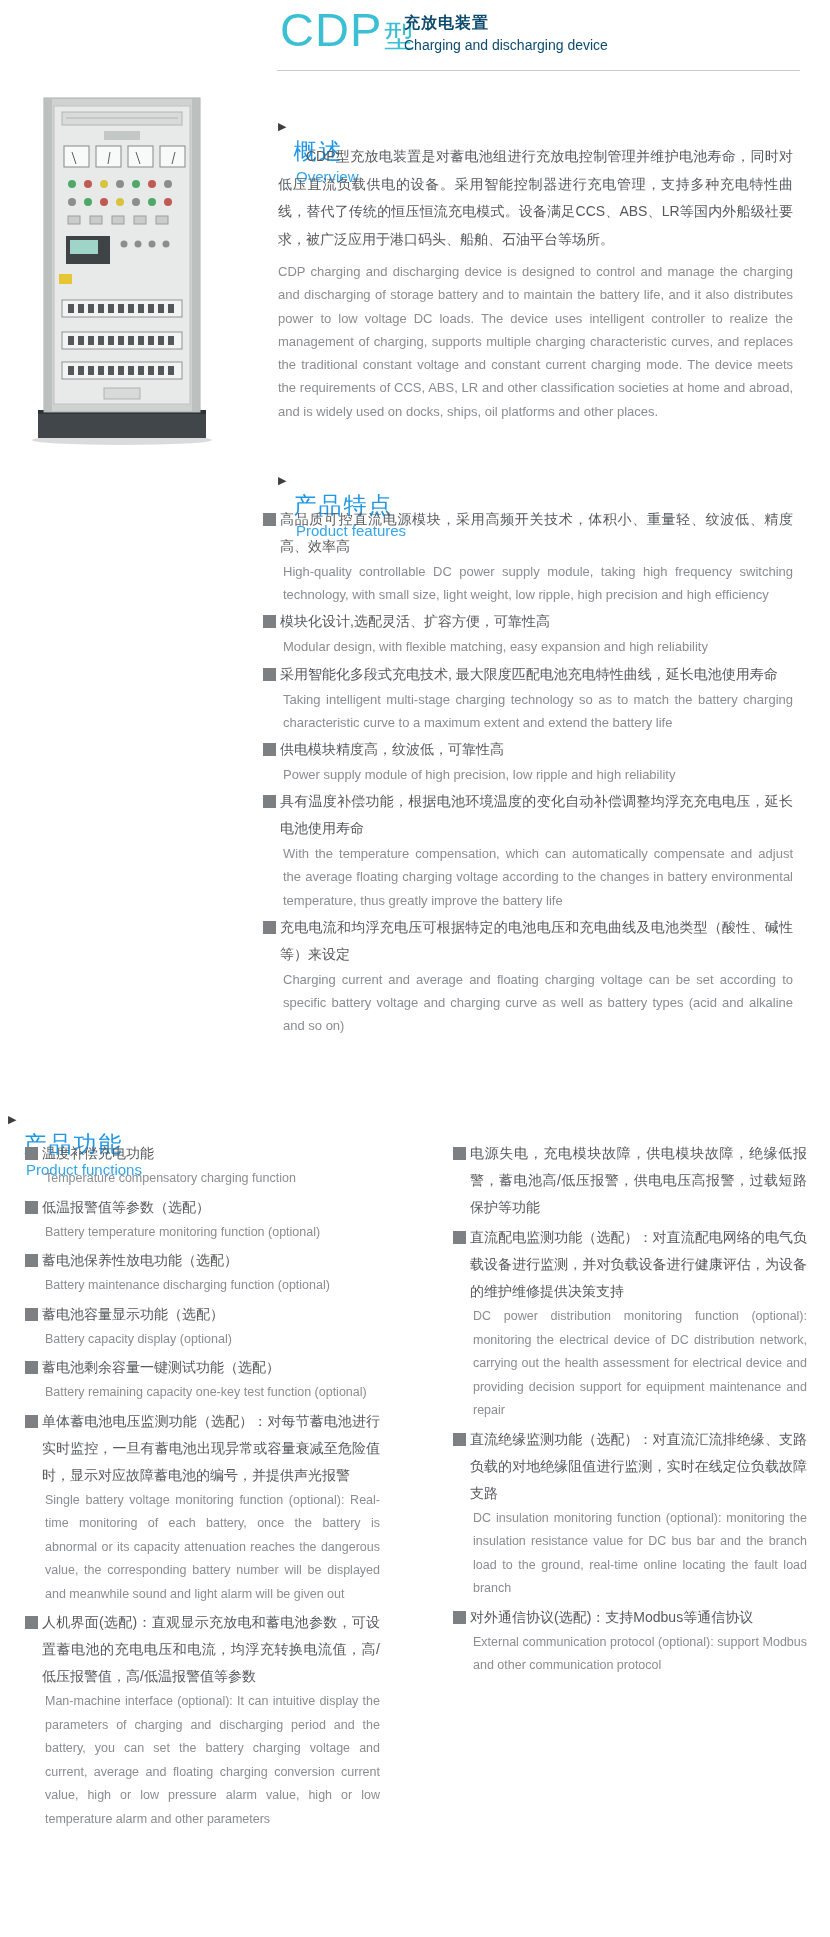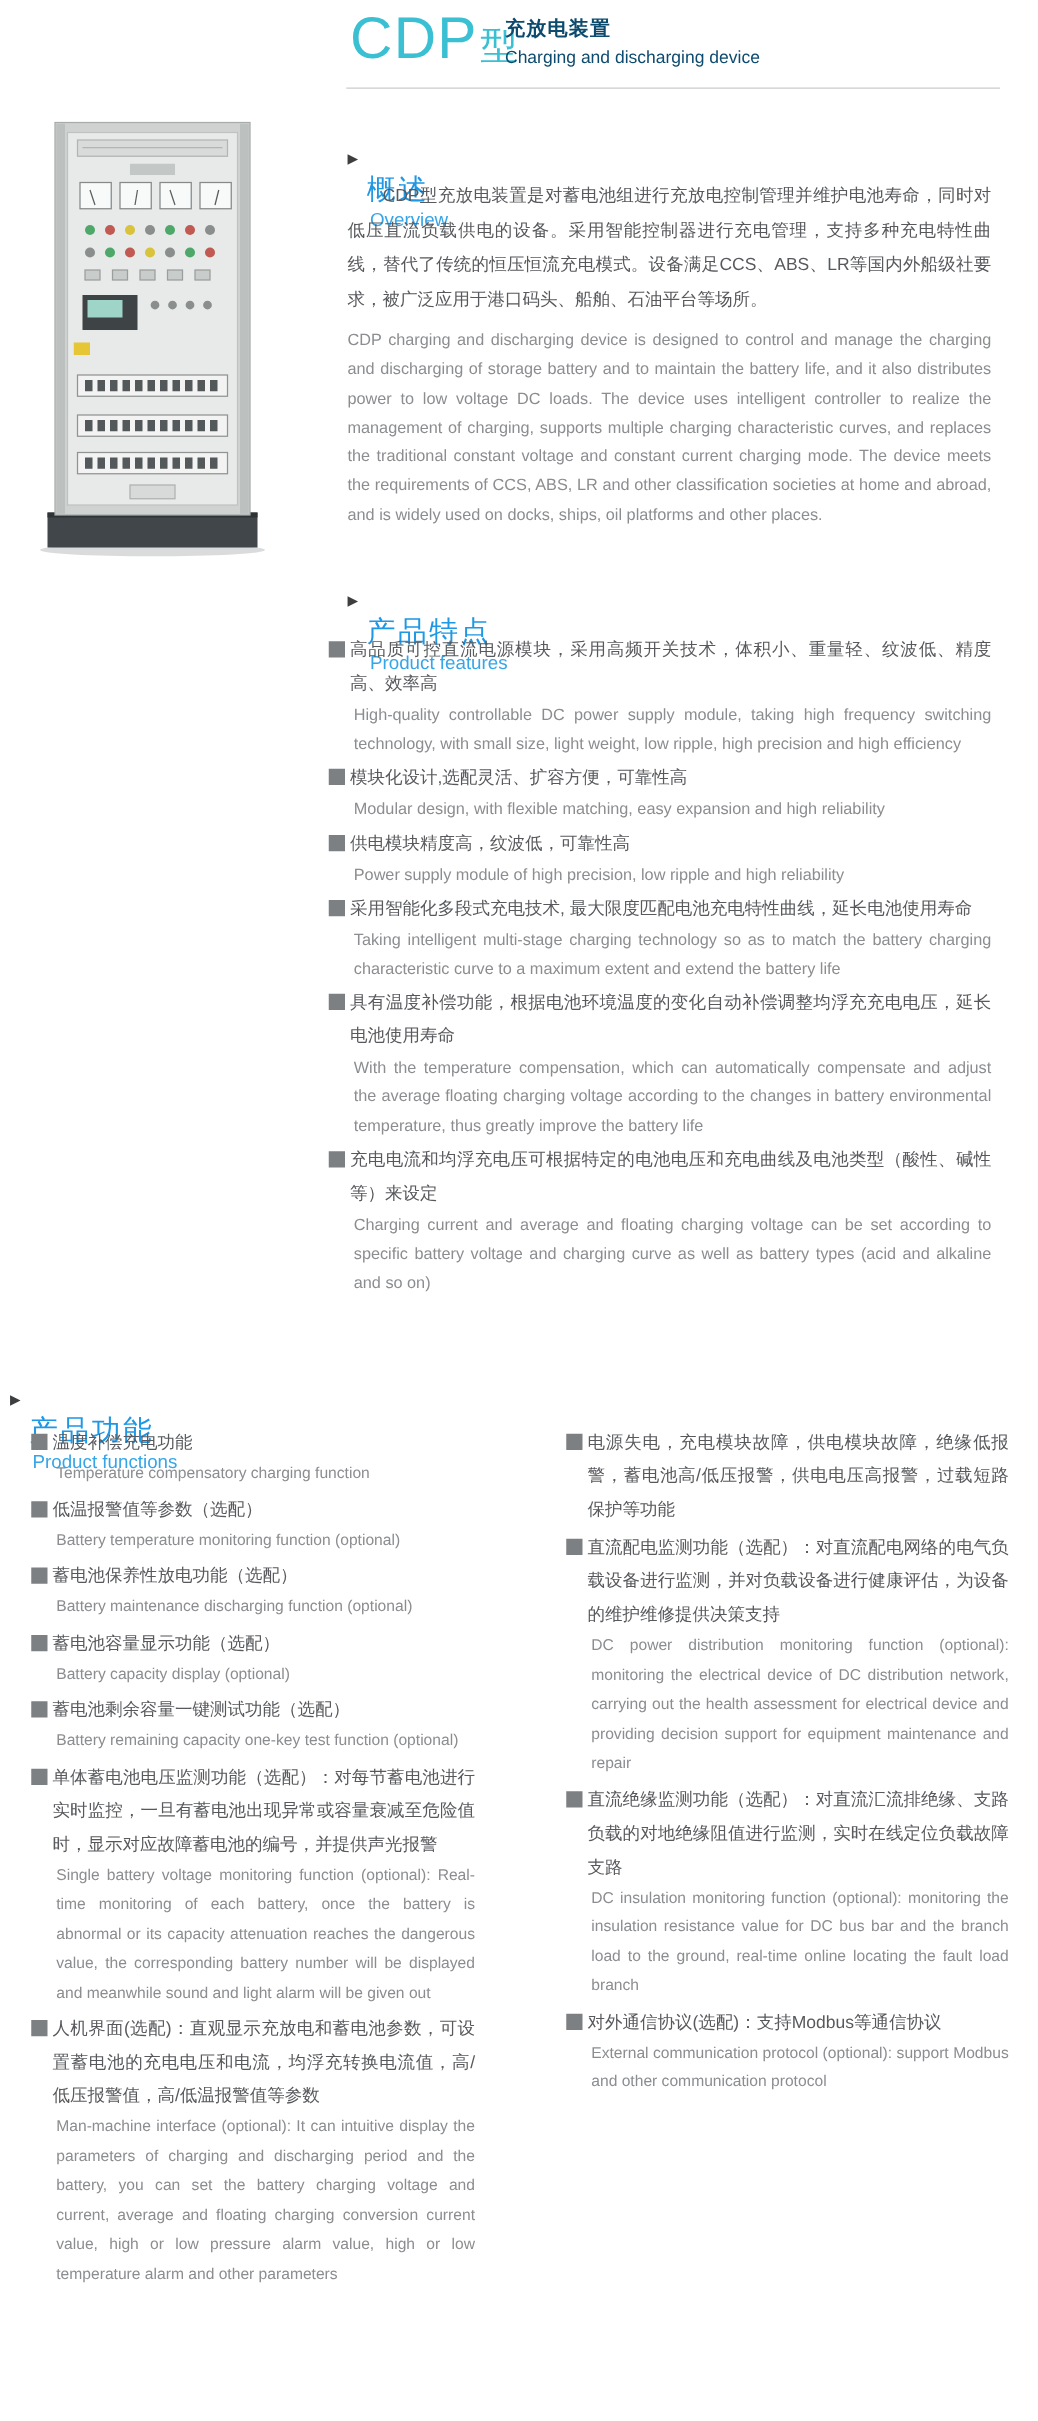--- a/index.html
+++ b/index.html
@@ -181,27 +181,27 @@
       <div class="cn">高品质可控直流电源模块，采用高频开关技术，体积小、重量轻、纹波低、精度高、效率高</div>
       <div class="en">High-quality controllable DC power supply module, taking high frequency switching technology, with small size, light weight, low ripple, high precision and high efficiency</div>
     </div>
     <div class="bitem">
       <span class="sq"></span>
       <div class="cn">模块化设计,选配灵活、扩容方便，可靠性高</div>
       <div class="en">Modular design, with flexible matching, easy expansion and high reliability</div>
     </div>
     <div class="bitem">
       <span class="sq"></span>
+      <div class="cn">采用智能化多段式充电技术, 最大限度匹配电池充电特性曲线，延长电池使用寿命</div>
+      <div class="en">Taking intelligent multi-stage charging technology so as to match the battery charging characteristic curve to a maximum extent and extend the battery life</div>
+    </div>
+    <div class="bitem">
+      <span class="sq"></span>
       <div class="cn">供电模块精度高，纹波低，可靠性高</div>
       <div class="en">Power supply module of high precision, low ripple and high reliability</div>
-    </div>
-    <div class="bitem">
-      <span class="sq"></span>
-      <div class="cn">采用智能化多段式充电技术, 最大限度匹配电池充电特性曲线，延长电池使用寿命</div>
-      <div class="en">Taking intelligent multi-stage charging technology so as to match the battery charging characteristic curve to a maximum extent and extend the battery life</div>
     </div>
     <div class="bitem">
       <span class="sq"></span>
       <div class="cn">具有温度补偿功能，根据电池环境温度的变化自动补偿调整均浮充充电电压，延长电池使用寿命</div>
       <div class="en">With the temperature compensation, which can automatically compensate and adjust the average floating charging voltage according to the changes in battery environmental temperature, thus greatly improve the battery life</div>
     </div>
     <div class="bitem">
       <span class="sq"></span>
       <div class="cn">充电电流和均浮充电压可根据特定的电池电压和充电曲线及电池类型（酸性、碱性等）来设定</div>
       <div class="en">Charging current and average and floating charging voltage can be set according to specific battery voltage and charging curve as well as battery types (acid and alkaline and so on)</div>

